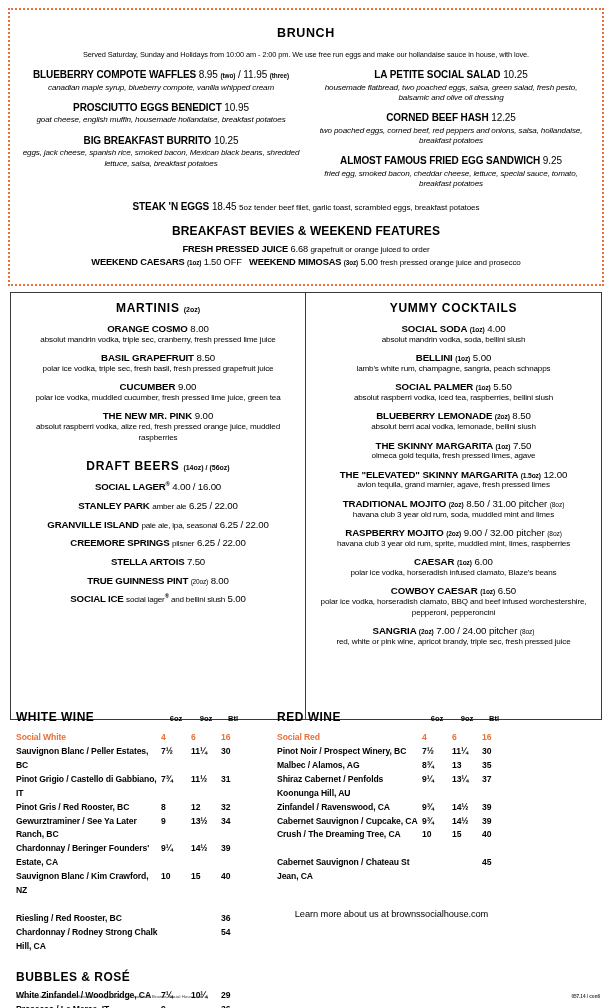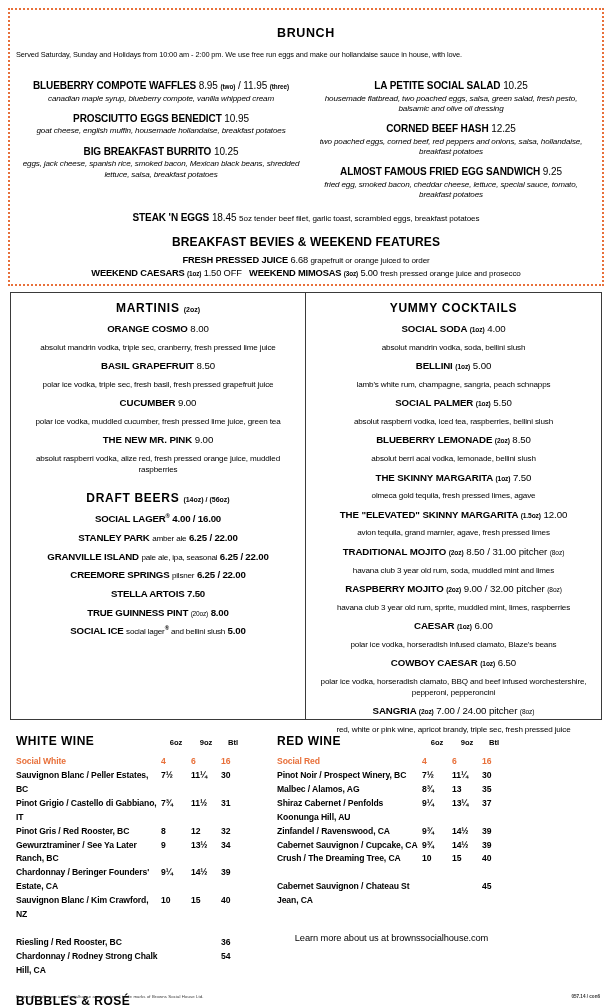--- a/index.html
+++ b/index.html
@@ -36,24 +36,24 @@
   }
   .brunch-title {
     text-align: center;
     font-weight: bold;
     font-size: 12.5px;
     letter-spacing: 0.6px;
     margin-top: 6px;
     margin-bottom: 10px;
   }
   .brunch-sub {
-    text-align: left;
+    text-align: center;
     font-size: 7.4px;
     letter-spacing: -0.1px;
-    margin-bottom: 21px;
+    margin-bottom: 10px;
   }
   .brunch-cols {
     display: flex;
     gap: 0px;
   }
   .brunch-col {
     width: 50%;
     box-sizing: border-box;
     padding: 0 4px;
   }
@@ -161,54 +161,54 @@
   .drink-name .oz {
     font-size: 6.6px;
   }
   .drink-name .price {
     font-weight: normal;
   }
   .drink-desc {
     font-size: 8.1px;
     line-height: 1.3;
     letter-spacing: -0.15px;
-    margin-top: 8px;
+    margin-top: 0px;
   }
   .beer-line {
     text-align: center;
     font-size: 9.7px;
     font-weight: bold;
     letter-spacing: -0.2px;
     margin-bottom: 7px;
     line-height: 1.2;
   }
   .beer-line .style {
     font-weight: normal;
     font-size: 8.1px;
   }
   .beer-line .price {
-    font-weight: bold;
+    font-weight: normal;
   }
   .beer-line sup {
     font-size: 6px;
     vertical-align: super;
   }
   .beer-line .oz {
     font-size: 6.6px;
     font-weight: normal;
   }
   .draft-title {
     margin-top: 16px;
   }
 
   
   .wine-area {
     position: absolute;
     left: 0;
-    top: 726px;
+    top: 702px;
     width: 522px;
     height: 282px;
     display: flex;
   }
   .wine-col {
     width: 50%;
     box-sizing: border-box;
     padding: 8px 16px 0 16px;
   }
   .wine-head {

